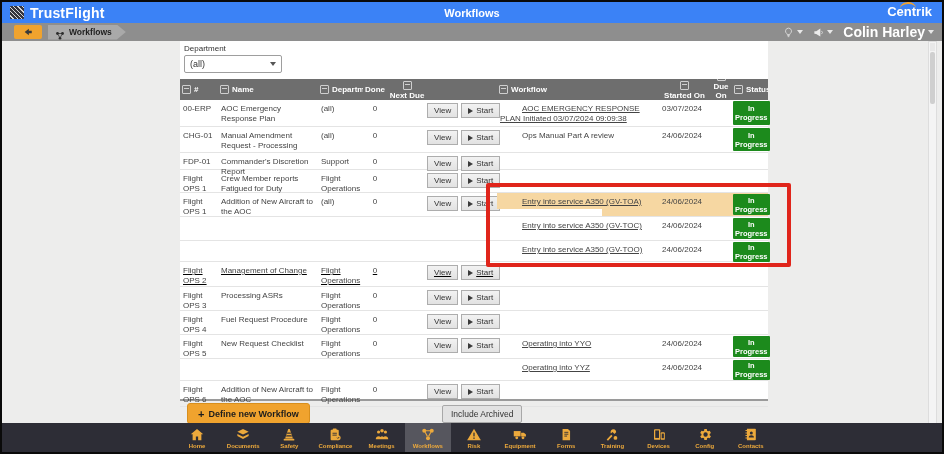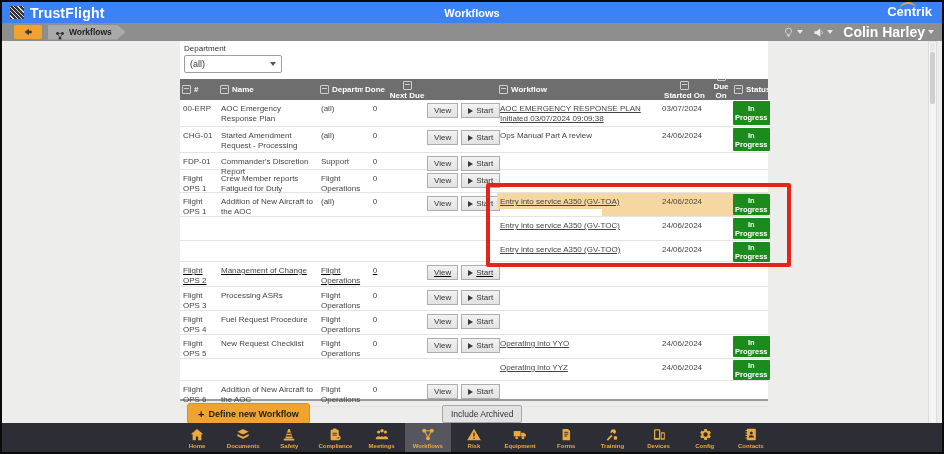--- a/index.html
+++ b/index.html
@@ -43,21 +43,21 @@
   .hc{display:flex;align-items:center;gap:3px;font-size:8px;font-weight:bold;padding:0 2px;overflow:hidden;}
   .hc.stack{flex-direction:column;justify-content:flex-end;gap:1px;text-align:center;}
   .fsq{width:7px;height:7px;border:1px solid #cfcfcf;border-radius:1px;position:relative;flex:none;}
   .fsq::after{content:"";position:absolute;left:1px;right:1px;top:2px;height:1px;background:#cfcfcf;}
   .tbody .trow{border-bottom:1px solid #e4e4e4;align-items:center;}
   .tc{font-size:8px;color:#444;padding:2px 3px;overflow:hidden;line-height:1.25;align-self:start;padding-top:4px;}
   .c-done{text-align:center;}
   .c-btns{display:flex;gap:3px;align-self:start;padding-top:3px;}
   .mini-btn{height:13px;background:linear-gradient(#f2f2f2,#e2e2e2);border:1px solid #adadad;border-radius:0;font-size:8px;color:#333;display:flex;align-items:center;justify-content:center;padding:0 6px;cursor:pointer;white-space:nowrap;}
   .play-tri{width:0;height:0;border-top:3px solid transparent;border-bottom:3px solid transparent;border-left:5px solid #3a3a3a;margin-right:3px;}
-  .wf-link{font-size:8px;color:#444;text-decoration:underline;cursor:pointer;display:inline;}
+  .wf-link{font-size:8px;color:#444;text-decoration:underline;cursor:pointer;display:inline;margin-left:22px;}
   .wf-link.plain{text-decoration:none;cursor:default;}
   .c-status{padding:1px;align-self:stretch;display:flex;}
   .status-badge{flex:1;background:#1C8A1C;color:#fff;font-size:7.5px;font-weight:bold;text-align:center;display:flex;align-items:center;justify-content:center;border-radius:1px;padding:1px 2px;line-height:1.2;}
   .trow.hl .c-wf,.trow.hl .c-started,.trow.hl .c-due{background:#F6D7A2;}
   .trow.hl{background:linear-gradient(to right,transparent 422px,#F6D7A2 422px);}
   
   .tbody .trow:nth-child(1){height:27px;}
   .tbody .trow:nth-child(2){height:26px;}
   .tbody .trow:nth-child(3){height:17px;}
   .tbody .trow:nth-child(4){height:23px;}
@@ -215,21 +215,21 @@
     <div class="tc c-wf"><span class="wf-link">AOC EMERGENCY RESPONSE PLAN Initiated 03/07/2024 09:09:38</span></div>
     <div class="tc c-started">03/07/2024</div>
     <div class="tc c-due"></div>
     <div class="c-status">
               <span class="status-badge">In Progress</span>
             </div>
   </div>
 
   <div class="trow">
     <div class="tc c-num">CHG-01</div>
-    <div class="tc c-name">Started Amendment Request - Processing</div>
+    <div class="tc c-name">Manual Amendment Request - Processing</div>
     <div class="tc c-dept">(all)</div>
     <div class="tc c-done">0</div>
     <div class="tc c-nd"></div>
     <div class="c-btns">
       <div class="mini-btn">View</div>
       <div class="mini-btn">
                 <span class="play-tri"></span>
                 <span>Start</span>
               </div>
     </div>

